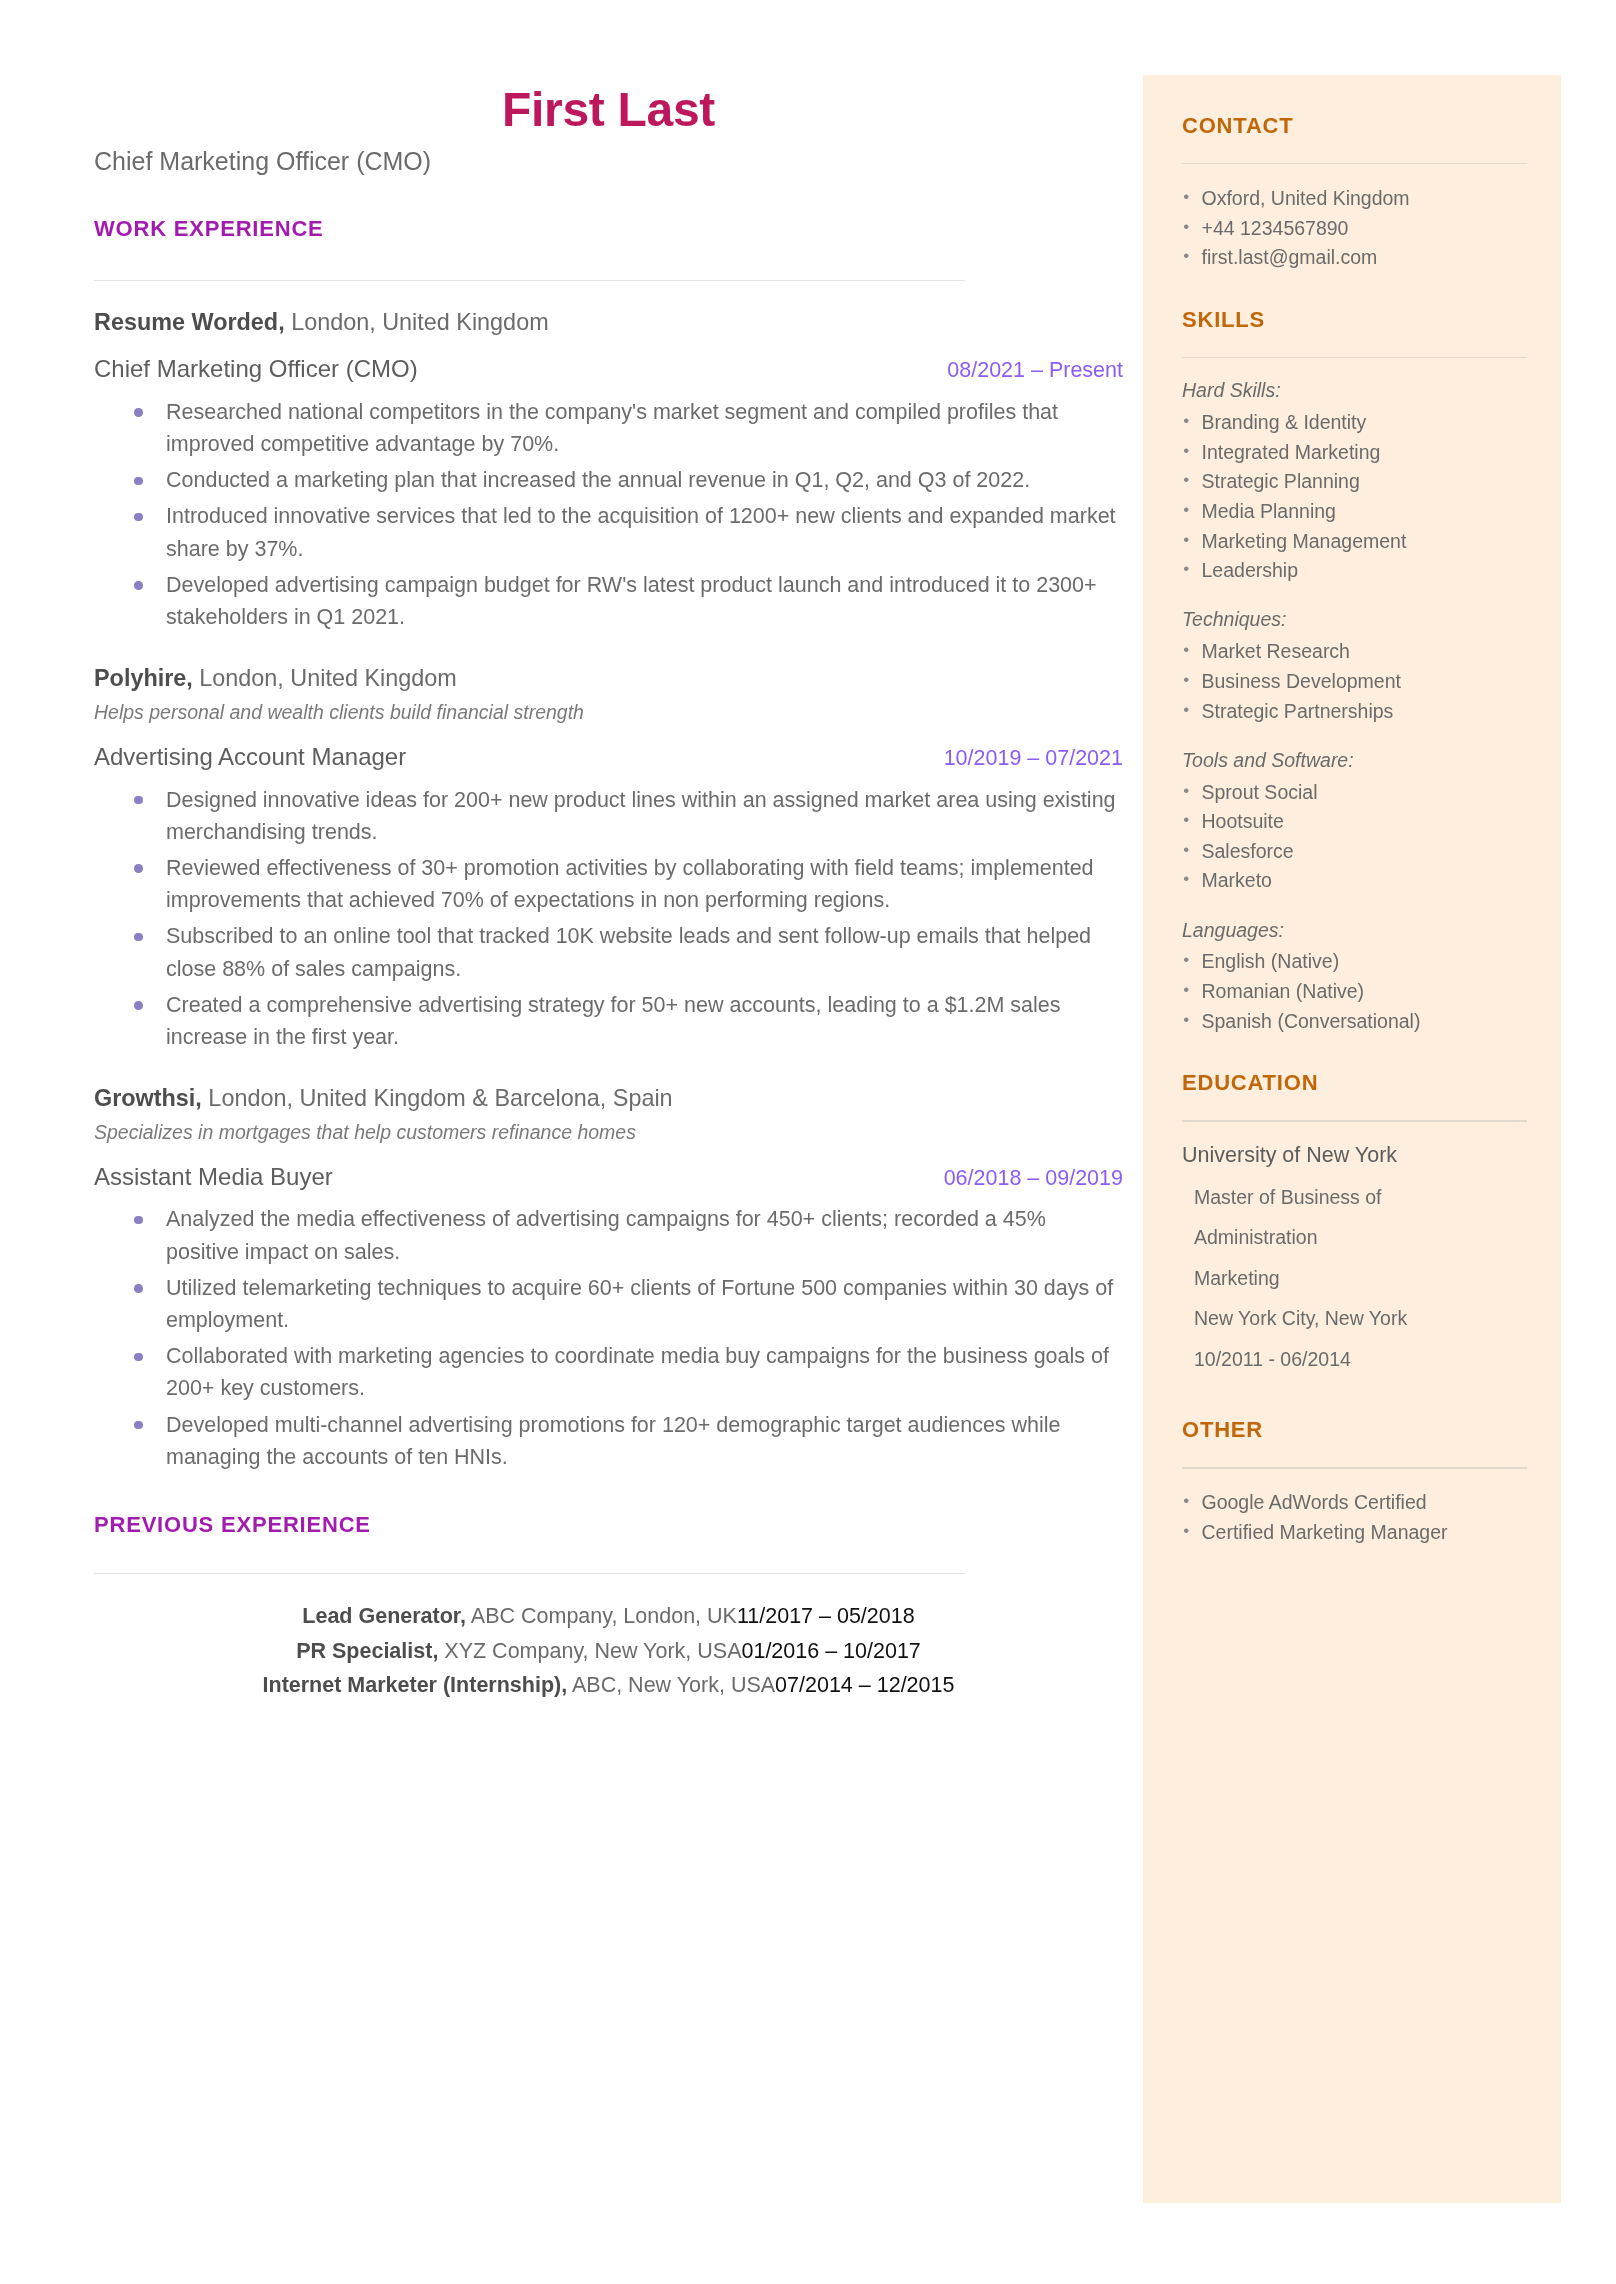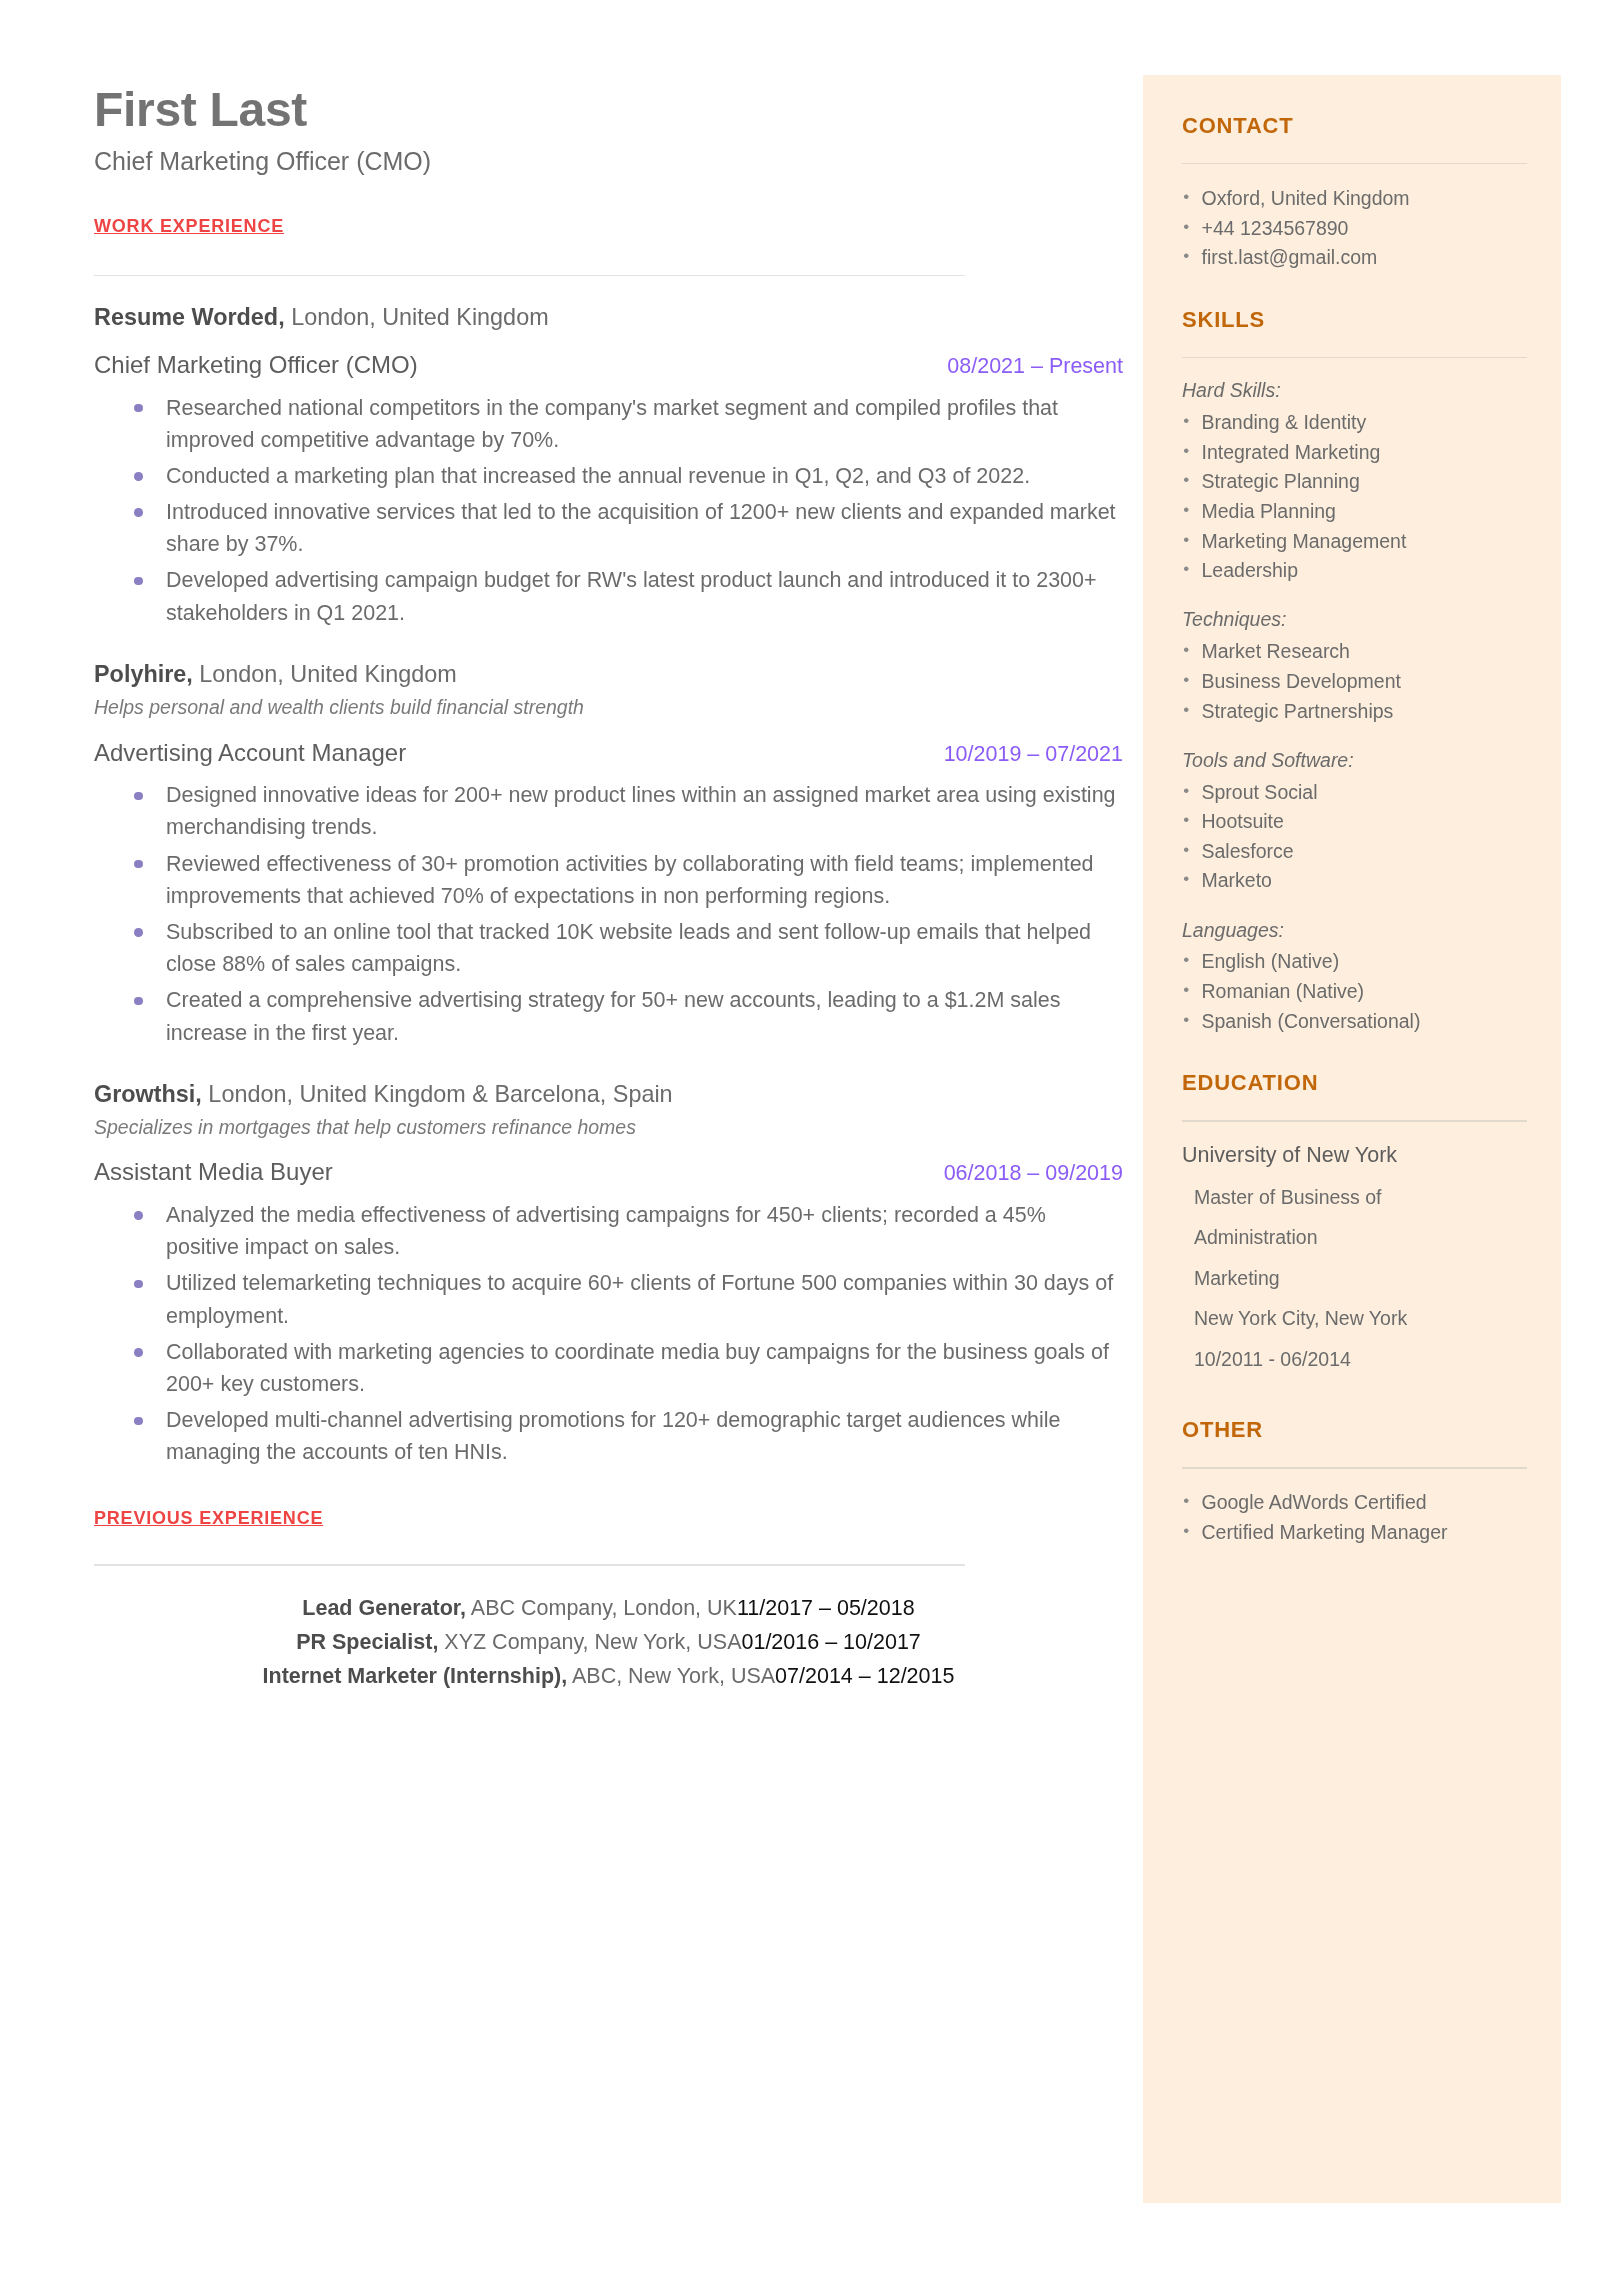--- a/index.html
+++ b/index.html
@@ -82,41 +82,41 @@
   }
 
   
   #main {
     position: absolute;
     left: 94px;
     top: 85px;
     width: 1029px;
   }
   #name {
-    color: #737373;
+    color: #be185d;
     font-size: 48px;
     font-weight: bold;
     letter-spacing: -0.3px;
     line-height: 1.05;
     margin: 0;
+    text-align: center;
   }
   #job-title {
     color: #6b6b6b;
     font-size: 25px;
     line-height: 1.4;
     margin: 9px 0 0 0;
   }
   .main-heading {
-    color: #ef4444;
+    color: #a21caf;
     font-weight: bold;
-    font-size: 18px;
+    font-size: 22px;
     letter-spacing: 0.8px;
     margin: 0;
     line-height: 1.1;
-    text-decoration: underline;
   }
   .main-rule {
     height: 1.3px;
     background: #e3e3e3;
     width: 871px;
     margin: 0;
   }
   .company-line {
     font-size: 23.4px;
     color: #6b6b6b;

